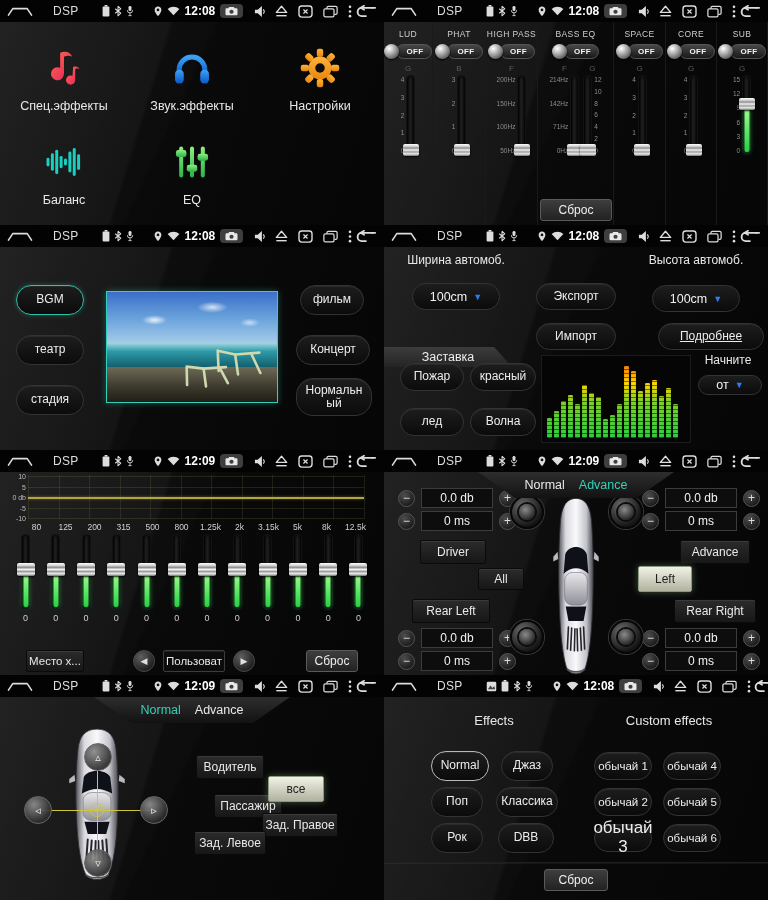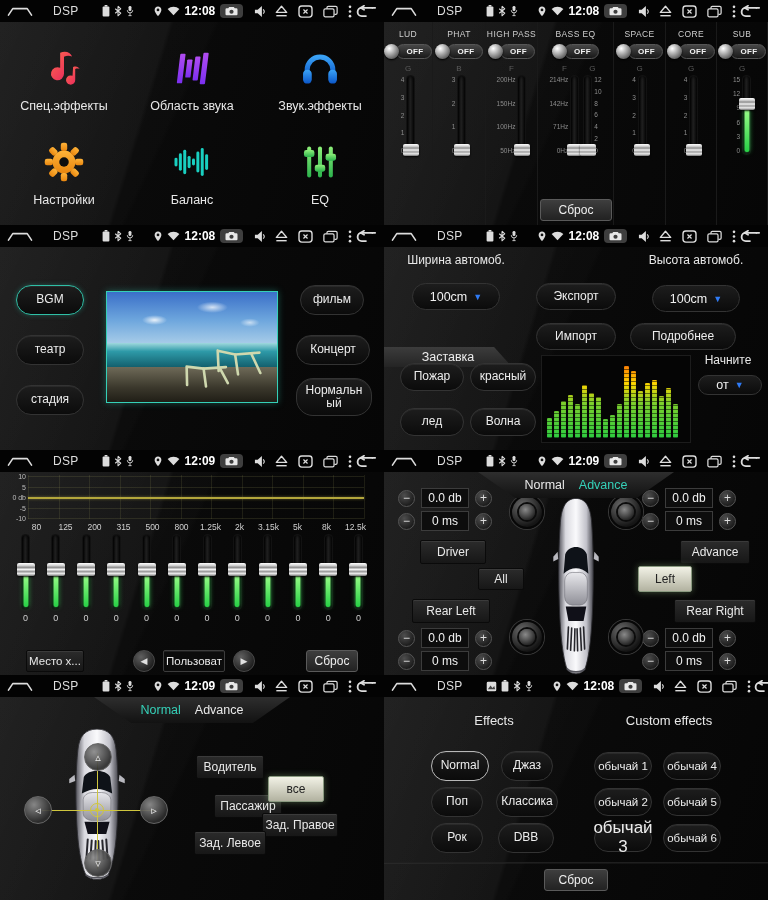--- a/index.html
+++ b/index.html
@@ -79,21 +79,21 @@
   .eq-unit .vhandle{width:18px;height:13px;}
   .eq-val{margin-top:3px;font-size:9px;color:#cfcfcf;}
   .circ-sm{position:absolute;width:22px;height:22px;border-radius:50%;background:radial-gradient(circle at 35% 30%,#5f5f5f,#1e1e1e 75%);border:1px solid #4a4a4a;color:#e0e0e0;font-size:9px;display:flex;align-items:center;justify-content:center;z-index:2;}
   
   .tab-head{position:absolute;left:50%;transform:translateX(-50%);top:0;width:196px;height:26px;background:linear-gradient(180deg,#2e2e2e,#121212);clip-path:polygon(0 0,100% 0,81% 100%,19% 100%);display:flex;align-items:center;justify-content:center;gap:14px;z-index:4;}
   .tab-head span{font-size:12.5px;color:#e8e8e8;}
   .tab-head span.active{color:#35d0b8;}
   .stp-group{position:absolute;display:flex;flex-direction:column;gap:3px;z-index:3;}
   .stp-row{display:flex;align-items:center;gap:6px;height:20px;}
   .stp-btn{width:17px;height:17px;border-radius:50%;background:radial-gradient(circle at 35% 30%,#4e4e4e,#1b1b1b 75%);border:1px solid #555;color:#ddd;font-size:12px;line-height:1;display:flex;align-items:center;justify-content:center;}
-  .stp-box{width:48px;height:20px;background:#0d0d0d;border:1px solid #3c3c3c;color:#f2f2f2;font-size:12px;display:flex;align-items:center;justify-content:center;}
+  .stp-box{width:72px;height:20px;background:#0d0d0d;border:1px solid #3c3c3c;color:#f2f2f2;font-size:12px;display:flex;align-items:center;justify-content:center;}
   .spk{position:absolute;width:34px;height:34px;border-radius:50%;background:radial-gradient(circle at 35% 30%,#6a6a6a,#151515 72%);border:2px solid #070707;box-shadow:0 0 0 1px #3a3a3a;z-index:3;}
   .spk::after{content:"";position:absolute;left:50%;top:50%;transform:translate(-50%,-50%);width:16px;height:16px;border-radius:50%;background:radial-gradient(circle at 40% 35%,#8a8a8a,#242424 75%);box-shadow:0 0 0 2px #0c0c0c;}
   .car-wrap{position:absolute;z-index:2;}
   .cross-h{position:absolute;height:1px;background:#cfc63e;z-index:3;}
   .cross-v{position:absolute;width:1px;background:#cfc63e;z-index:3;}
   .cross-target{position:absolute;width:14px;height:14px;border:1.5px solid #cfc63e;border-radius:50%;z-index:3;}
   .cross-target::after{content:"";position:absolute;left:50%;top:50%;transform:translate(-50%,-50%);width:4px;height:4px;border-radius:50%;background:#cfc63e;}
   
   .fx-divider{position:absolute;left:0;right:0;top:165px;height:1px;background:#1f1f1f;box-shadow:0 1px 0 rgba(255,255,255,.05);z-index:2;}
 </style>
@@ -199,39 +199,20 @@
                   <linearGradient id="mg1" x1="0" y1="0" x2="1" y2="1">
                     <stop offset="0" stop-color="#ff6a4d"></stop>
                     <stop offset="1" stop-color="#e5215f"></stop>
                   </linearGradient>
                 </defs>
                 <path fill="url(#mg1)" d="M20 8 c6 -2.2 10.5 -.3 12.5 4 c-3 -1.2 -6 -1 -8.5 .2 l0 17.8 a6.8 6.8 0 1 1 -4 -6.2 z"></path>
                 <path fill="url(#mg1)" d="M33.5 23 c3.2 -1.2 5.6 -.2 6.8 2 c-1.7 -.6 -3.3 -.5 -4.6 .1 l0 11.4 a4.8 4.8 0 1 1 -2.8 -4.3 z"></path>
               </svg>
             </span>
             <span class="ml">Спец.эффекты</span>
-          </div>
-          <div class="menu-cell">
-            <span class="mi">
-              <svg width="46" height="46" viewBox="0 0 48 48">
-                <defs>
-                  <linearGradient id="mg2" x1="0" y1="0" x2="0" y2="1">
-                    <stop offset="0" stop-color="#b14cf0"></stop>
-                    <stop offset="1" stop-color="#7b2ff0"></stop>
-                  </linearGradient>
-                </defs>
-                <g fill="url(#mg2)" transform="skewX(-7) translate(4 0)">
-                  <rect x="9" y="9" width="5.5" height="31" rx="1"></rect>
-                  <rect x="17" y="15" width="5.5" height="19" rx="1"></rect>
-                  <rect x="25" y="12" width="5.5" height="25" rx="1"></rect>
-                  <rect x="33" y="8" width="5.5" height="33" rx="1"></rect>
-                </g>
-              </svg>
-            </span>
-            <span class="ml">Область звука</span>
           </div>
           <div class="menu-cell">
             <span class="mi">
               <svg width="46" height="44" viewBox="0 0 48 48">
                 <defs>
                   <linearGradient id="mg4" x1="0" y1="0" x2="0" y2="1">
                     <stop offset="0" stop-color="#3aa2f5"></stop>
                     <stop offset="1" stop-color="#0b56c8"></stop>
                   </linearGradient>
                 </defs>
@@ -801,21 +782,21 @@
         <span>100cm</span>
           <span class="caret">▼</span>
       </div>
       <div class="pill" style="left:152px;top:36px;width:80px;height:27px;">Экспорт</div>
       <div class="hlabel" style="left:262px;top:6px;width:100px;text-align:center;">Высота автомоб.</div>
       <div class="ddown" style="left:268px;top:38px;width:88px;height:27px;">
         <span>100cm</span>
           <span class="caret">▼</span>
       </div>
       <div class="pill" style="left:152px;top:76px;width:80px;height:27px;">Импорт</div>
-      <div class="pill" style="left:246px;top:76px;width:106px;height:27px;">Подробнее</div>
+      <div class="pill" style="left:274px;top:76px;width:106px;height:27px;text-decoration:underline;">Подробнее</div>
       <div class="tab-trap">Заставка</div>
       <div id="saver-pills">
           <div class="pill" style="left: 16px; top: 116px; width: 64px; height: 28px;">Пожар</div>
           <div class="pill" style="left: 86px; top: 116px; width: 66px; height: 28px;">красный</div>
           <div class="pill" style="left: 16px; top: 161px; width: 64px; height: 28px;">лед</div>
           <div class="pill" style="left: 86px; top: 161px; width: 66px; height: 28px;">Волна</div>
         </div>
       <div class="spectrum" id="spectrum-box">
           <div class="spec-bar" style="height: 20px;"></div>
           <div class="spec-bar" style="height: 27px;"></div>

